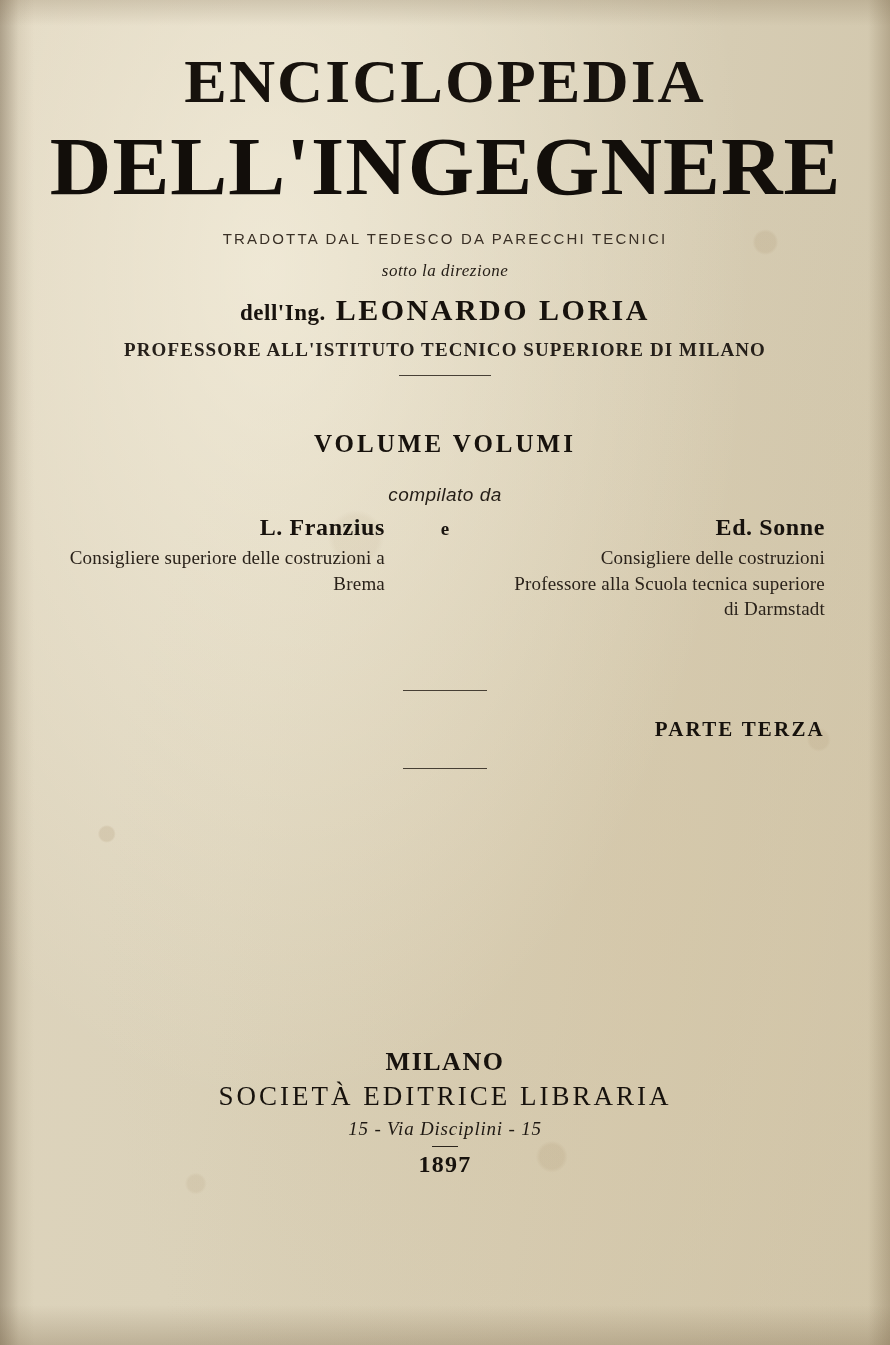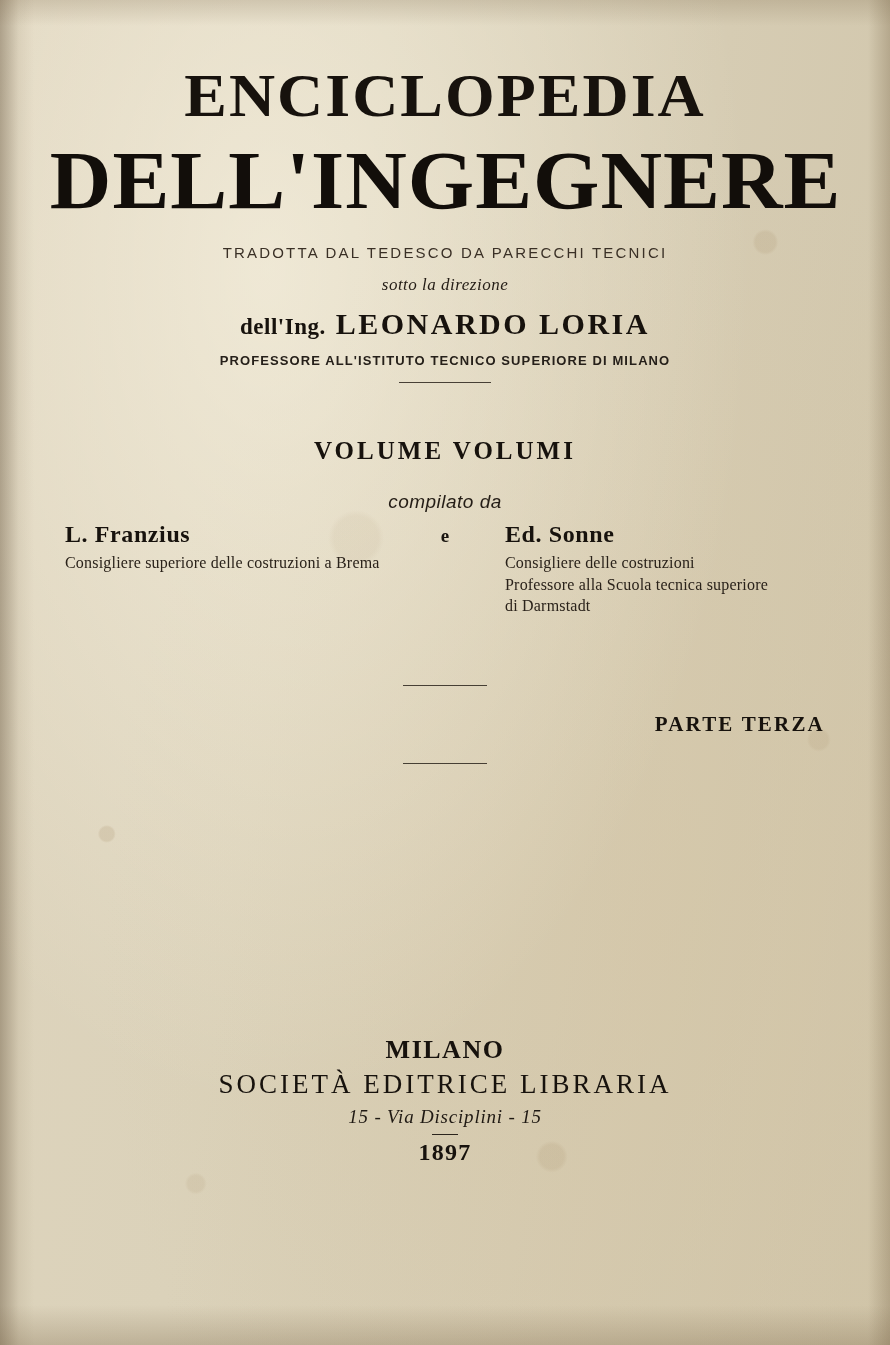--- a/index.html
+++ b/index.html
@@ -65,21 +65,21 @@
       radial-gradient(circle at 62% 86%, rgba(150,122,80,0.12) 0 12px, rgba(0,0,0,0) 16px),
       radial-gradient(circle at 40% 40%, rgba(150,122,80,0.07) 0 22px, rgba(0,0,0,0) 28px),
       radial-gradient(circle at 22% 88%, rgba(150,122,80,0.10) 0 8px, rgba(0,0,0,0) 11px),
       radial-gradient(circle at 92% 55%, rgba(150,122,80,0.10) 0 9px, rgba(0,0,0,0) 12px);
   }
 
   .content {
     position: relative;
     width: 760px;
     margin: 0 auto;
-    padding-top: 64px;
+    padding-top: 50px;
     text-align: center;
     z-index: 2;
   }
 
   
   .title-main {
     font-family: "Liberation Serif", serif;
     font-weight: bold;
     font-size: 62px;
     letter-spacing: 2px;
@@ -128,23 +128,23 @@
     font-size: 30px;
     letter-spacing: 2.5px;
     margin: 0 0 12px 0;
     color: #17120d;
   }
   .director .small-lead {
     font-size: 23px;
     letter-spacing: 0.5px;
   }
   .affiliation {
-    font-family: Liberation Sans, sans-serif;
-    font-weight: bold;
-    font-size: 13px;
+    font-family: Liberation Serif, serif;
+    font-weight: bold;
+    font-size: 19px;
     letter-spacing: 1.1px;
     margin: 0 0 10px 0;
     color: #26201a;
   }
 
   .rule {
     border: 0;
     border-top: 1.6px solid #2b241c;
     width: 92px;
     margin: 14px auto 0 auto;
@@ -184,21 +184,21 @@
   
   .authors {
     display: flex;
     justify-content: center;
     align-items: flex-start;
     width: 760px;
     margin: 0 auto;
   }
   .author-col {
     width: 320px;
-    text-align: left;
+    text-align: right;
   }
   .author-col.right { width: 320px; }
   .author-conj {
     width: 120px;
     text-align: center;
     font-family: "Liberation Serif", serif;
     font-weight: bold;
     font-size: 19px;
     padding-top: 4px;
     color: #1a1510;
@@ -206,40 +206,40 @@
   .author-name {
     font-family: "Liberation Serif", serif;
     font-weight: bold;
     font-size: 24px;
     letter-spacing: 0.6px;
     margin: 0 0 4px 0;
     color: #17120d;
   }
   .author-role {
     font-family: "Liberation Serif", serif;
-    font-size: 16px;
+    font-size: 19px;
     line-height: 1.35;
     letter-spacing: 0.2px;
     margin: 0;
     color: #2a221a;
   }
 
   .part {
     font-family: "Liberation Serif", serif;
     font-weight: bold;
     font-size: 21px;
     letter-spacing: 2.2px;
     margin: 0;
     color: #17120d;
     text-align: right;
   }
 
   
   .imprint {
-    margin-top: 0;
+    margin-top: 12px;
   }
   .imprint-city {
     font-family: "Liberation Serif", serif;
     font-weight: bold;
     font-size: 26px;
     letter-spacing: 1.5px;
     margin: 0 0 4px 0;
     color: #17120d;
   }
   .imprint-publisher {

